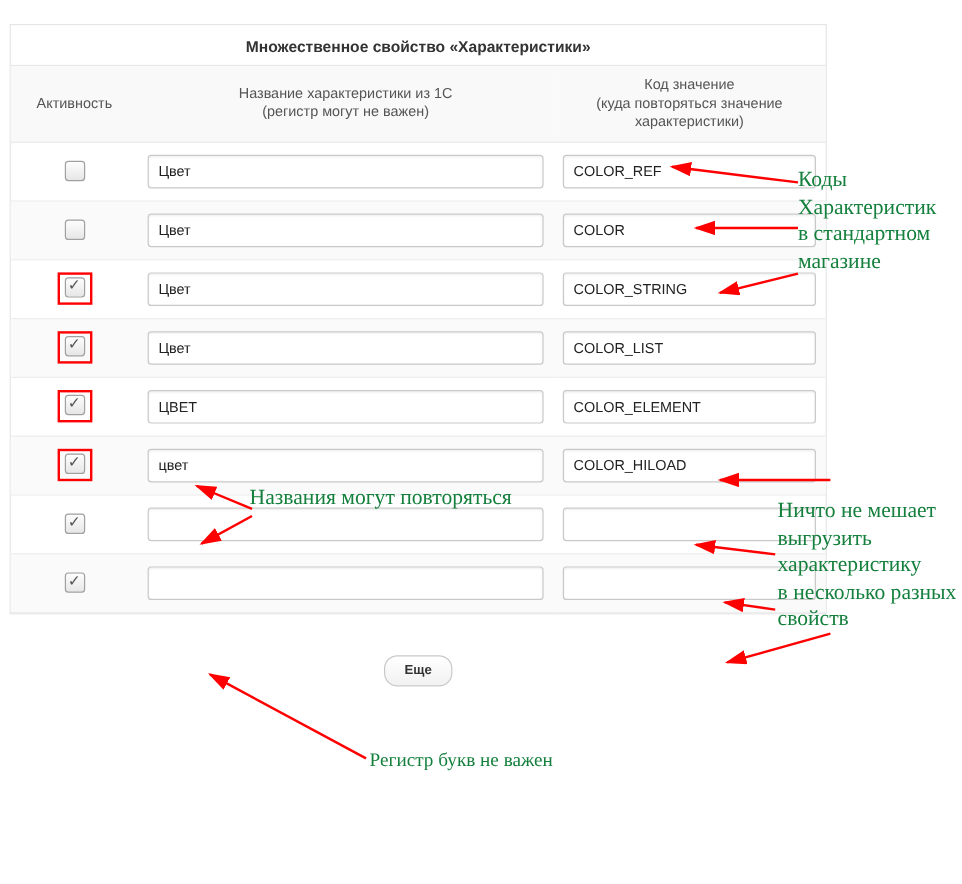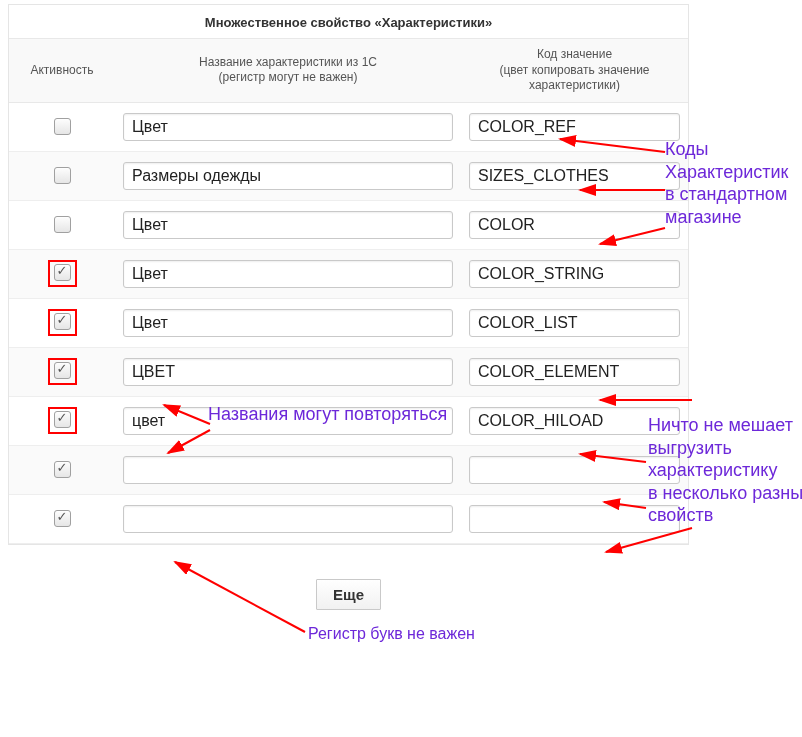--- a/index.html
+++ b/index.html
@@ -8,21 +8,21 @@
     background: #fff;
     font-family: Arial, Helvetica, sans-serif;
     font-size: 13px;
     color: #333;
   }
   .page {
     width: 697px;
     height: 737px;
     position: relative;
     box-sizing: border-box;
-    padding: 4px 8px 0 8px;
+    padding: 20px 8px 0 8px;
   }
   .panel {
     border: 1px solid #e5e5e5;
     background: #fff;
     margin-bottom: 20px;
   }
   .panel-title {
     text-align: center;
     font-weight: bold;
     font-size: 13px;
@@ -82,47 +82,47 @@
     border: 2px solid #ff0000;
     padding: 2px 4px 4px 4px;
   }
   input.txt {
     width: 100%;
     box-sizing: border-box;
     height: 28px;
     border: 1px solid #c9c9c9;
     border-radius: 3px;
     padding: 0 8px;
-    font-size: 16px;
+    font-size: 12px;
     color: #222;
     background: #fff;
     box-shadow: inset 0 1px 2px rgba(0,0,0,0.07);
   }
   .more-row { text-align: center; padding: 14px 0 0 0; }
   button.more-btn {
     display: inline-block;
     padding: 6px 16px;
     border: 1px solid #c9c9c9;
-    border-radius: 1px;
+    border-radius: 11px;
     background: linear-gradient(#ffffff,#f1f1f1);
-    font-size: 15px;
+    font-size: 11px;
     color: #333;
     cursor: pointer;
     font-weight: bold;
   }
   
   .anno-layer {
     position: absolute;
     inset: 0;
     pointer-events: none;
   }
   .anno-text {
     position: absolute;
-    color: #6d28d9;
-    font-family: Liberation Sans, sans-serif;
+    color: #15803d;
+    font-family: Liberation Serif, serif;
     font-size: 18px;
     line-height: 1.25;
     white-space: pre;
   }
   svg.anno-svg {
     position: absolute;
     inset: 0;
     width: 802px;
     height: 737px;
   }
@@ -144,35 +144,30 @@
         <tr>
           <th class="col-active">
             <span>Активность</span>
           </th>
           <th class="col-name">
             <span>Название характеристики из 1С</span><br>
             <span>(регистр могут не важен)</span>
           </th>
           <th class="col-code">
             <span>Код значение</span><br>
-            <span>(цвет копировать значение характеристики)</span>
+            <span>(куда повторяться значение характеристики)</span>
           </th>
         </tr>
       </thead>
       <tbody id="rows-body">
 
       <tr>
             <td class="col-active"><span class="chk-wrap"><span class="chk"></span></span></td>
             <td class="col-name"><input class="txt" type="text" value="Цвет" style=""></td>
             <td class="col-code"><input class="txt" type="text" value="COLOR_REF" style=""></td>
-          </tr>
-          <tr>
-            <td class="col-active"><span class="chk-wrap"><span class="chk"></span></span></td>
-            <td class="col-name"><input class="txt" type="text" value="Размеры одежды" style=""></td>
-            <td class="col-code"><input class="txt" type="text" value="SIZES_CLOTHES" style=""></td>
           </tr>
           <tr>
             <td class="col-active"><span class="chk-wrap"><span class="chk"></span></span></td>
             <td class="col-name"><input class="txt" type="text" value="Цвет" style=""></td>
             <td class="col-code"><input class="txt" type="text" value="COLOR" style=""></td>
           </tr>
           <tr>
             <td class="col-active"><span class="chk-wrap hl"><span class="chk checked"></span></span></td>
             <td class="col-name"><input class="txt" type="text" value="Цвет" style=""></td>
             <td class="col-code"><input class="txt" type="text" value="COLOR_STRING" style=""></td>

